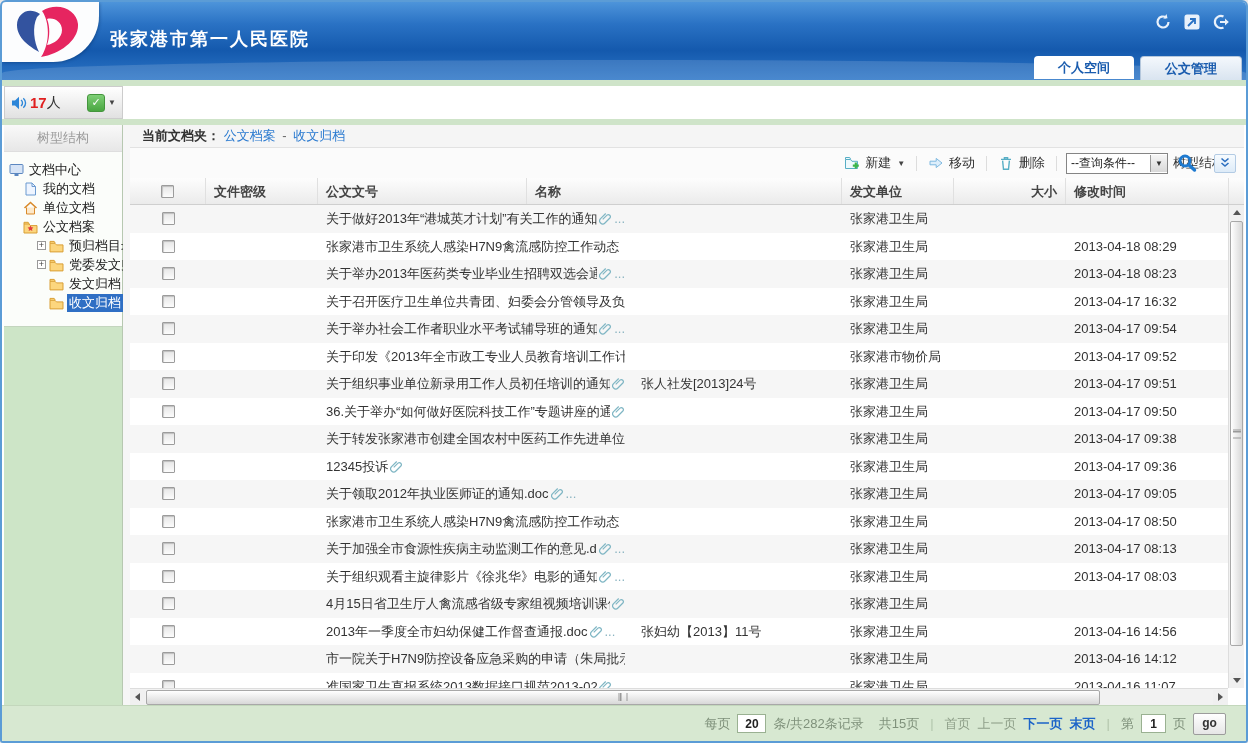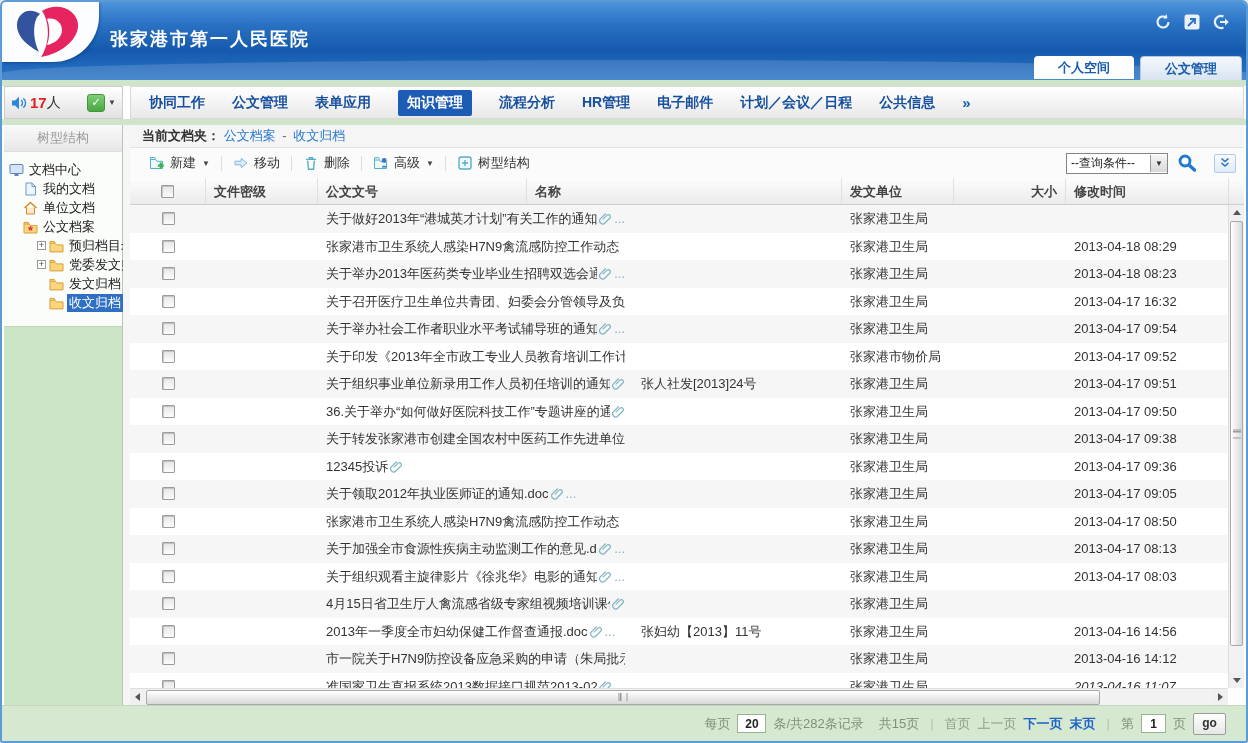--- a/index.html
+++ b/index.html
@@ -57,21 +57,21 @@
   .tree-item .lbl{padding:0 2px;}
   .tree-item .lbl.sel{background:#2f6fc4;color:#fff;}
   
   .main{position:absolute;left:128px;top:123px;right:2px;bottom:36px;background:#fff;}
   .breadcrumb{height:22px;line-height:22px;padding:0 12px;font-size:13px;background:#f5f5f5;
            border-bottom:1px solid #e2e2e2;color:#333;}
   .breadcrumb b{font-weight:bold;}
   .breadcrumb a{color:#2a7ad0;text-decoration:none;cursor:pointer;}
   .breadcrumb .sep{color:#666;margin:0 3px;}
   .toolbar{height:30px;border-bottom:3px solid #84cc16;background:#fbfbfb;display:flex;
-           align-items:center;padding:0 8px;position:relative;}
+           align-items:center;padding:0 8px;position:relative;justify-content:flex-end;}
   .tb-btn{display:flex;align-items:center;gap:5px;font-size:13px;color:#333;padding:0 11px;cursor:pointer;}
   .tb-btn svg{width:16px;height:16px;}
   .tb-btn .dd{font-size:8px;color:#444;margin-left:1px;}
   .tb-sep{width:1px;height:15px;background:#ddd;}
   .tb-right{position:absolute;right:8px;top:0;height:30px;display:flex;align-items:center;gap:9px;}
   .qsel{display:flex;align-items:center;width:100px;height:19px;border:1px solid #858585;background:#fff;
         font-size:12px;color:#222;cursor:pointer;}
   .qsel .txt{flex:1;padding-left:4px;white-space:nowrap;overflow:hidden;}
   .qsel .btn{width:16px;height:17px;background:linear-gradient(#f5f5f5,#d8d8d8);border-left:1px solid #9a9a9a;
         font-size:8px;color:#333;text-align:center;line-height:17px;}
@@ -170,32 +170,20 @@
     <svg width="16" height="14" viewBox="0 0 16 14">
       <path d="M1 4.6h3l4-3.8v12.4L4 9.4H1z" fill="#2d86d8"></path>
       <path d="M10 4c2 1.6 2 4.4 0 6M12.3 2.2c3 2.6 3 7 0 9.6" stroke="#2d86d8" stroke-width="1.4" fill="none"></path>
     </svg>
     <span class="cnt">17</span>
     <span class="unit">人</span>
     <span class="chk">✓</span>
     <span class="caret">▼</span>
   </div>
 
-  <div class="navbar">
-      <span class="nav-item">协同工作</span>
-      <span class="nav-item">公文管理</span>
-      <span class="nav-item">表单应用</span>
-      <span class="nav-item active">知识管理</span>
-      <span class="nav-item">流程分析</span>
-      <span class="nav-item">HR管理</span>
-      <span class="nav-item">电子邮件</span>
-      <span class="nav-item">计划／会议／日程</span>
-      <span class="nav-item">公共信息</span>
-      <span class="nav-more">»</span>
-    </div>
 
   <div class="strip s2"></div>
 
   <div class="sidebar">
     <div class="tree-panel">
       <div class="tree-header">树型结构</div>
       <div class="tree">
           <div class="tree-item" style="padding-left: 2px;">
             <span class="tico"><svg viewBox="0 0 15 14">
                 <rect x="1" y="1.5" width="13" height="9" rx="1" fill="#d6e4f6" stroke="#5b87c0"></rect>
@@ -610,21 +598,21 @@
             <div class="cell name" style="width: 315px;">
               <span class="nm">准国家卫生直报系统2013数据接口规范2013-02-19.doc</span>
               <svg viewBox="0 0 14 14">
                 <path d="M4 8l4.6-4.6a2.2 2.2 0 0 1 3.1 3.1L6.4 11.8a3.3 3.3 0 0 1-4.7-4.7L7.2 1.6" fill="none" stroke="#7fb6c4" stroke-width="1.3"></path>
               </svg>
               <span class="dots">...</span>
             </div>
             <div class="cell" style="width: 209px;"></div>
             <div class="cell" style="width: 112px;">张家港卫生局</div>
             <div class="cell num" style="width: 112px;"></div>
-            <div class="cell" style="width: 163px; font-style: italic;">2013-04-16 11:07</div>
+            <div class="cell" style="width: 163px;">2013-04-16 11:07</div>
           </div>
         </div>
 
       <div class="vscroll">
         <div class="sb-btn">
             <span class="arr up"></span>
           </div>
         <div class="vthumb">
             <i></i>
           </div>

